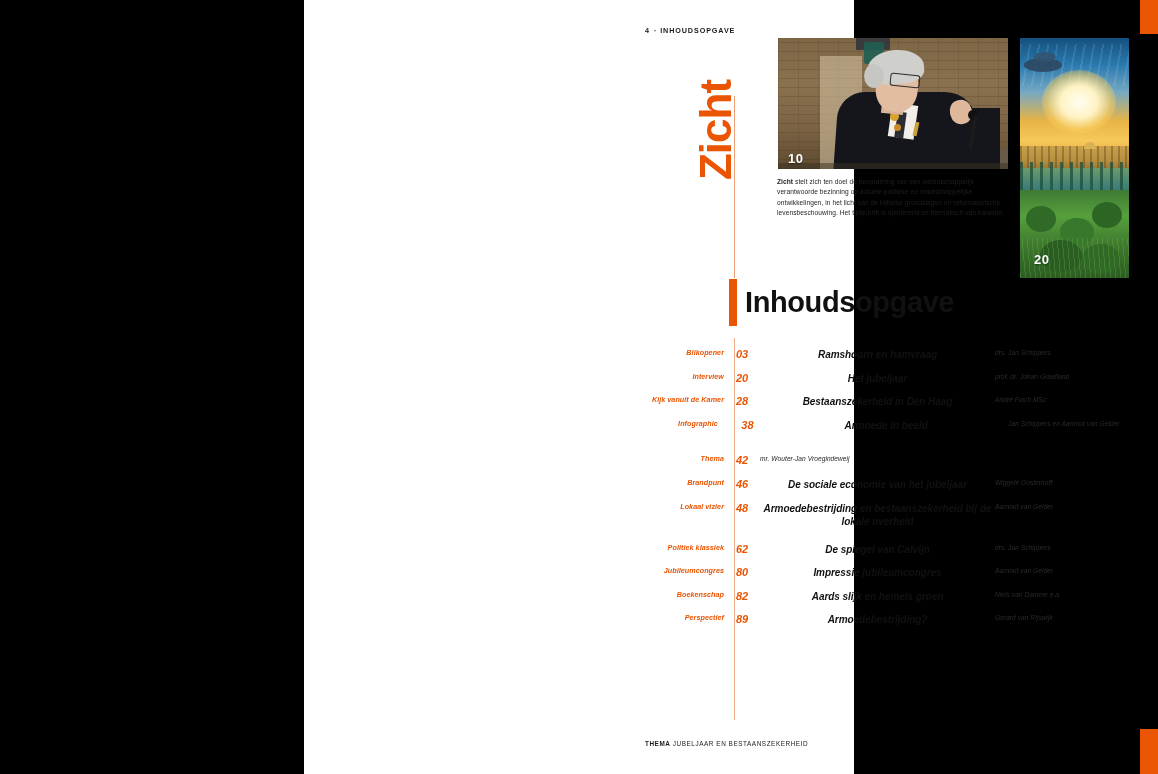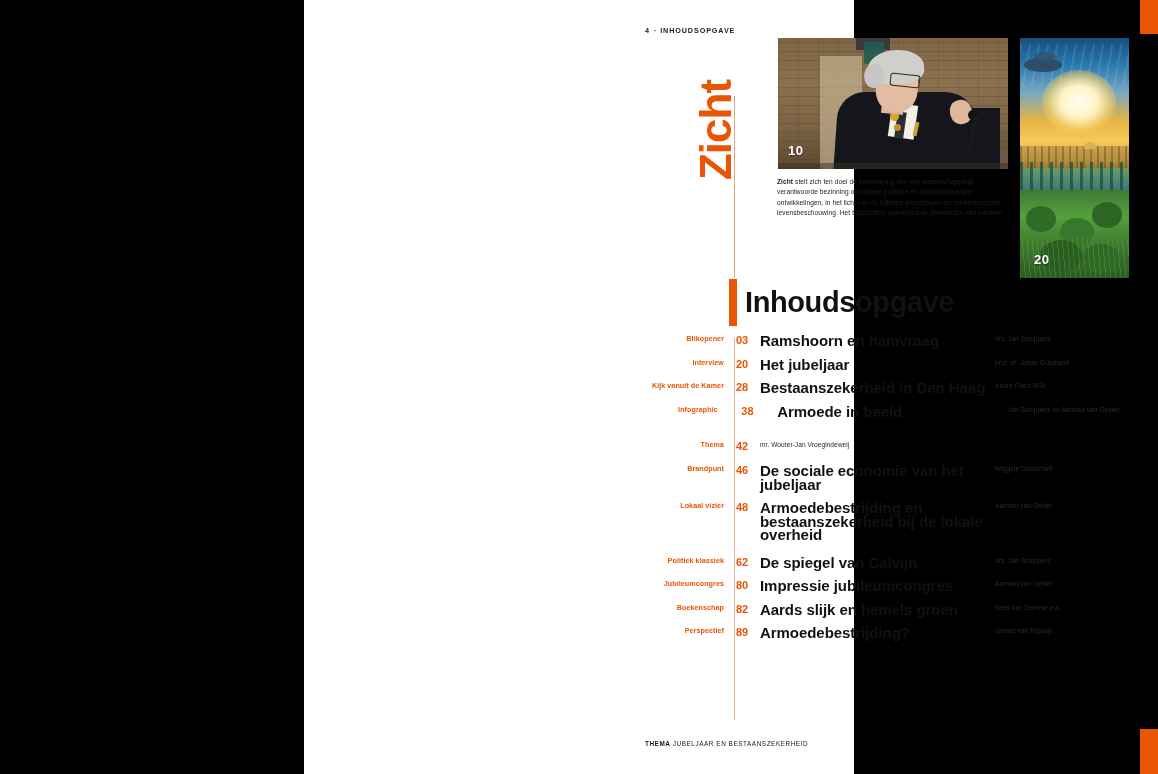--- a/index.html
+++ b/index.html
@@ -137,53 +137,54 @@
   .p2-t5{position:absolute;left:62px;top:206px;width:38px;height:30px;border-radius:50%;background:#2e6a25;}
   .p2-grass{
     position:absolute;left:0;bottom:0;width:100%;height:40px;opacity:.5;
     background:repeating-linear-gradient(85deg, rgba(130,190,80,.5) 0px, rgba(130,190,80,.5) 1px, transparent 1px, transparent 5px);
   }
 
   .photo-num{
     position:absolute;color:#ffffff;font-size:13px;font-weight:bold;
     letter-spacing:0.4px;text-shadow:0 1px 2px rgba(0,0,0,.45);
   }
-  .num1{left:484px;top:143px;}
+  .num1{left:484px;top:151px;}
   .num2{left:730px;top:252px;}
 
   
   .intro{
     position:absolute;left:473px;top:177px;width:231px;
     font-size:6.6px;line-height:10.4px;color:#1e1e1e;
     letter-spacing:0.08px;
   }
   .intro b{font-weight:bold;}
 
   
   .heading{
     position:absolute;left:441px;top:286px;
     font-size:29px;font-weight:bold;color:#111111;letter-spacing:-0.4px;
   }
 
   
-  .toc{position:absolute;left:334px;top:324px;width:500px;}
+  .toc{position:absolute;left:334px;top:338px;width:500px;font-style:italic;}
   .row{position:relative;display:flex;align-items:flex-start;}
   .cat{
     width:86px;text-align:right;
     font-size:7.2px;font-weight:bold;color:#ea5504;letter-spacing:0.05px;
     white-space:nowrap;
   }
   .pgno{
     width:36px;text-align:center;
     font-size:11px;font-weight:bold;color:#ea5504;
   }
   .title{
     width:235px;
-    font-size:15px;font-weight:bold;color:#111111;line-height:13.5px;
+    font-size:10px;font-weight:bold;color:#111111;line-height:13.5px;
     letter-spacing:-0.05px;
+    text-align:center;
   }
   .author{
     width:140px;
     font-size:6.6px;color:#2a2a2a;line-height:10.6px;letter-spacing:0.05px;
   }
 
   
   .footer{
     position:absolute;left:341px;top:740px;
     font-size:6.4px;letter-spacing:0.55px;color:#1a1a1a;white-space:nowrap;

